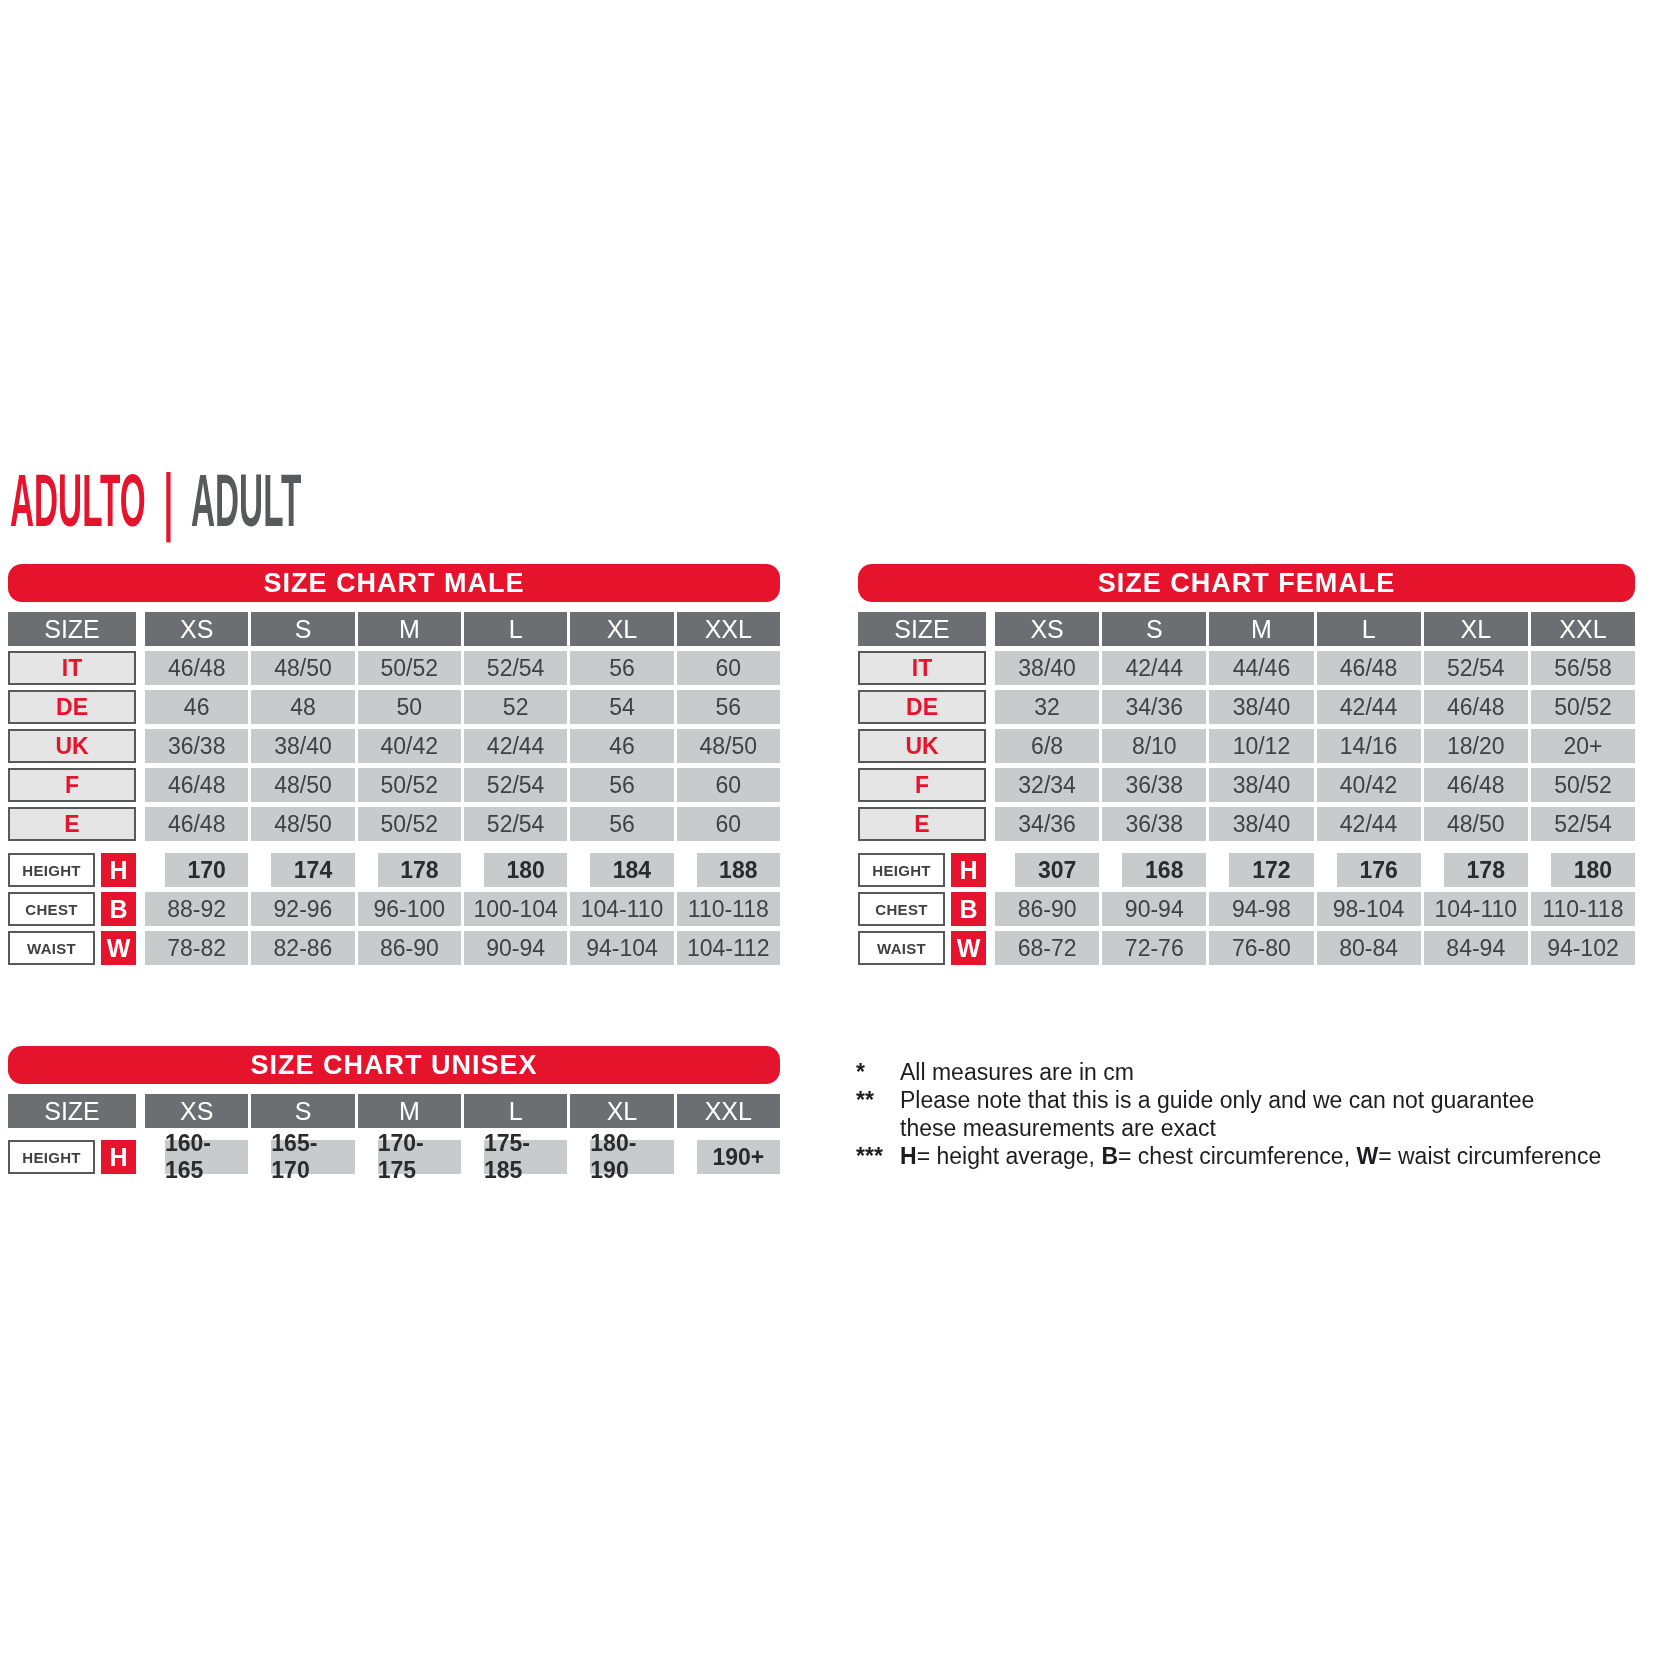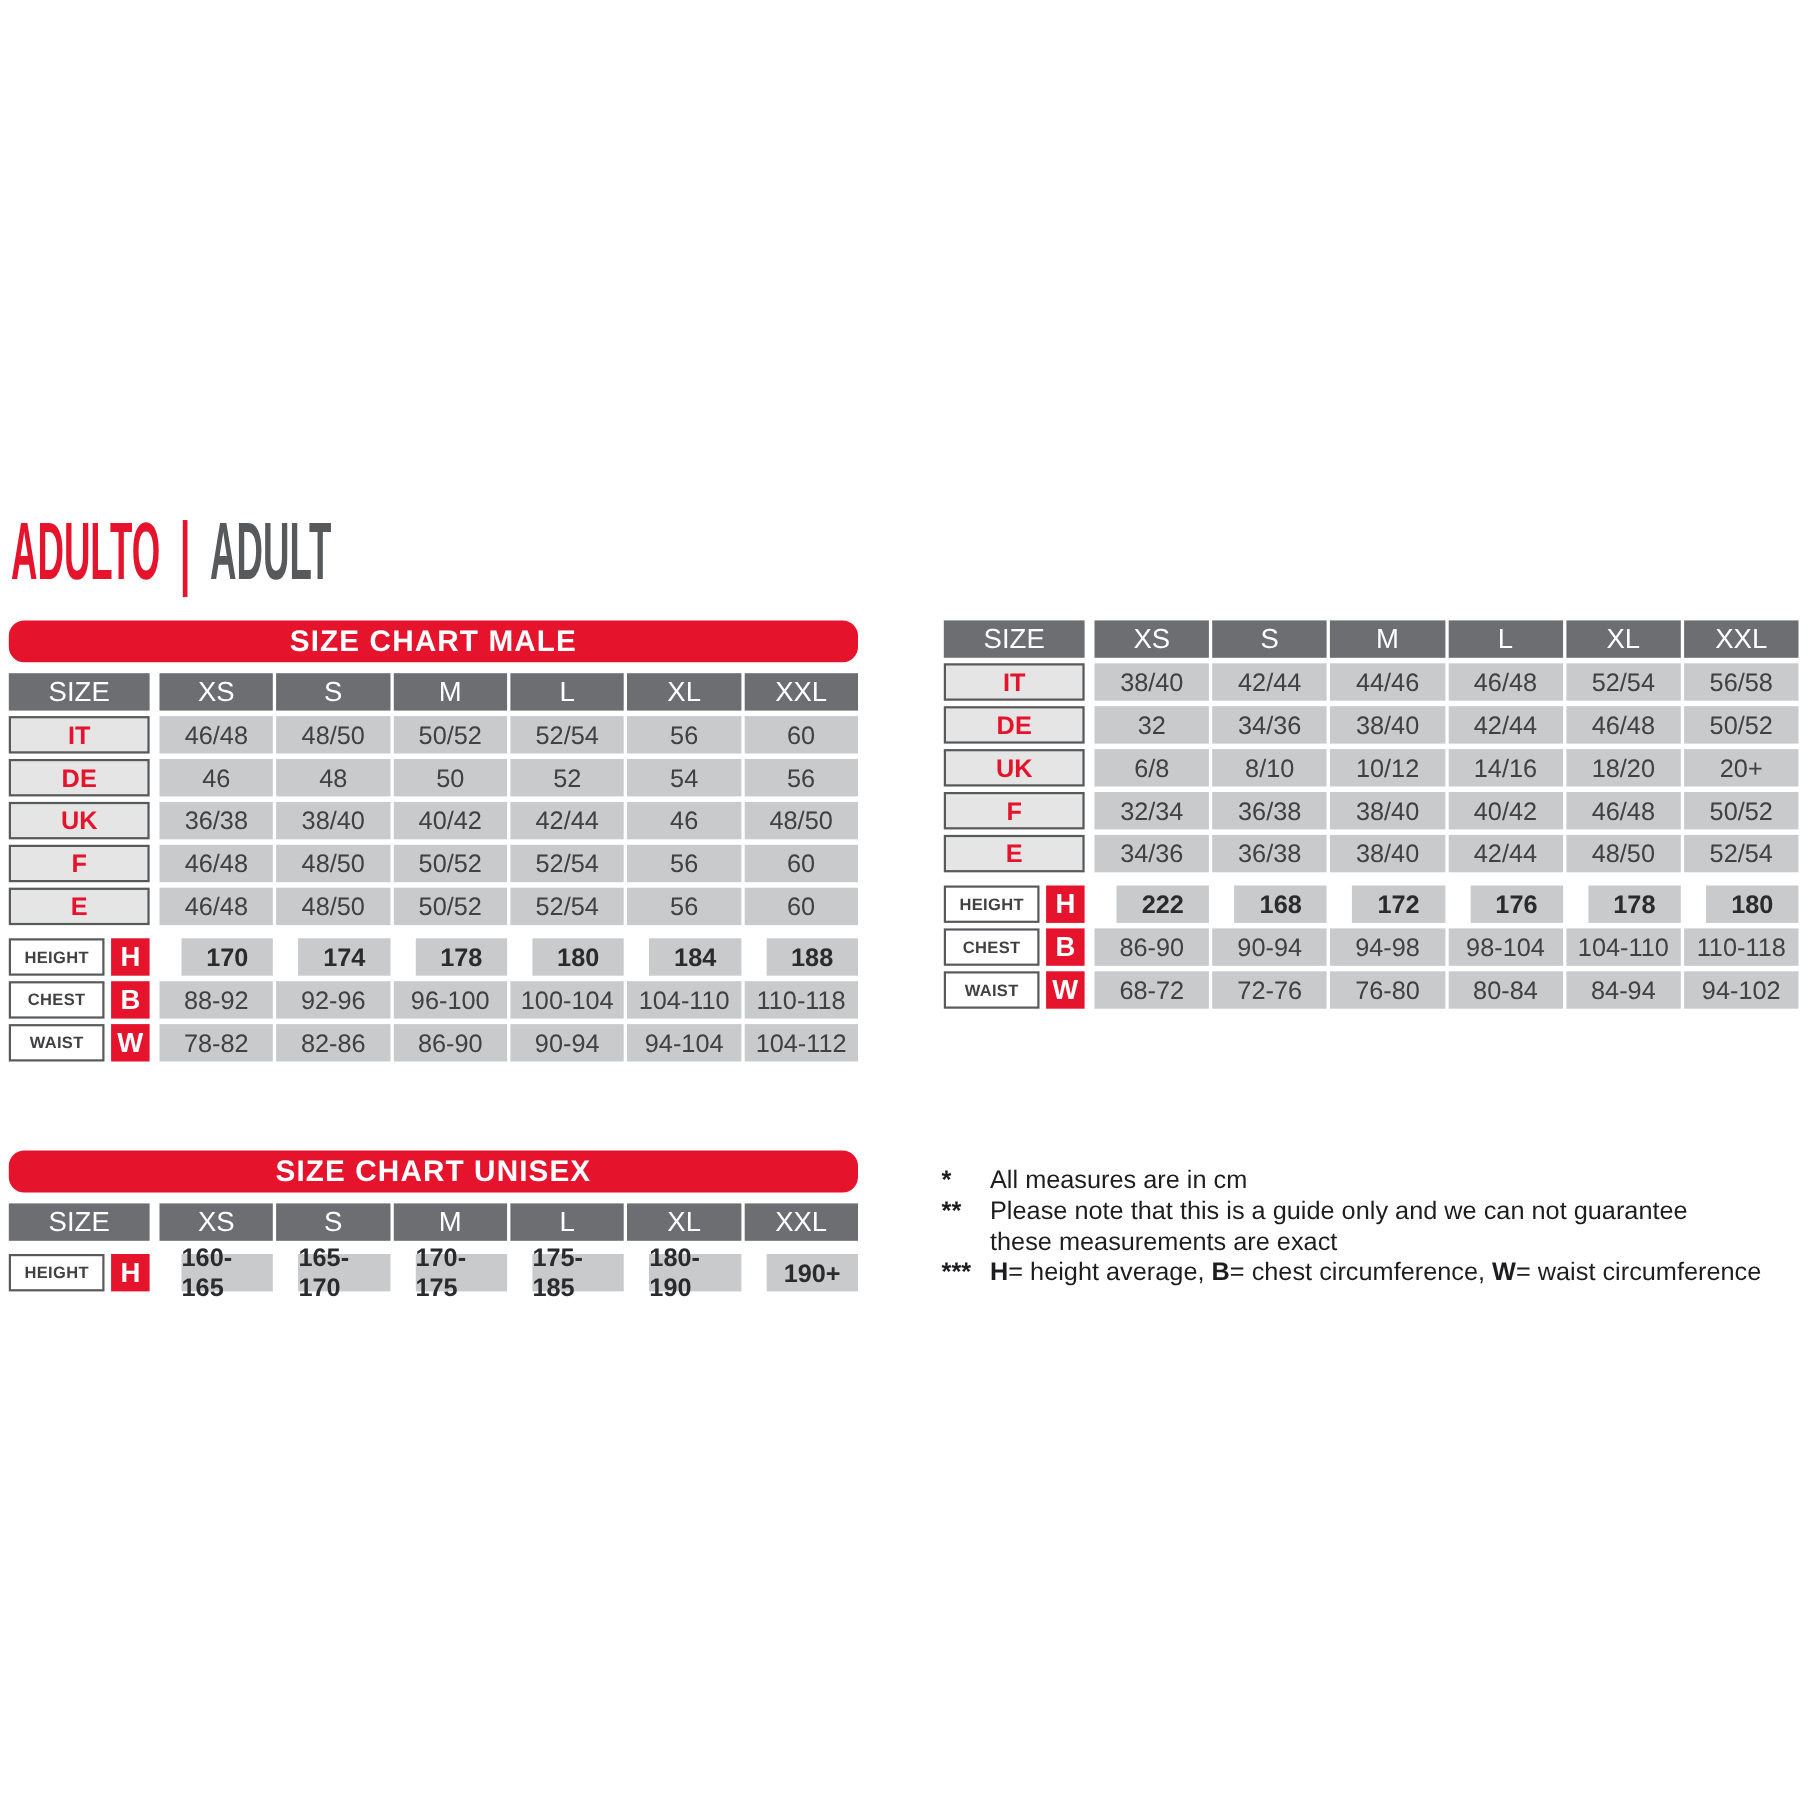--- a/index.html
+++ b/index.html
@@ -169,20 +169,21 @@
         <div class="cell first">78-82</div>
         <div class="cell">82-86</div>
         <div class="cell">86-90</div>
         <div class="cell">90-94</div>
         <div class="cell">94-104</div>
         <div class="cell">104-112</div>
       </div>
     </div>
 
   <div id="table-female" class="size-table female-pos">
+      <div class="bar">SIZE CHART FEMALE</div>
       <div class="trow header">
         <div class="lbl">SIZE</div>
         <div class="cell first">XS</div>
         <div class="cell">S</div>
         <div class="cell">M</div>
         <div class="cell">L</div>
         <div class="cell">XL</div>
         <div class="cell">XXL</div>
       </div>
       <div class="trow sizerow">
@@ -228,21 +229,21 @@
         <div class="cell">38/40</div>
         <div class="cell">42/44</div>
         <div class="cell">48/50</div>
         <div class="cell">52/54</div>
       </div>
       <div class="trow measurerow gap-top">
         <div class="mlbl">
           <div class="mlbl-box">HEIGHT</div>
           <div class="mletter">H</div>
         </div>
-        <div class="cell first bold">222</div>
+        <div class="cell first bold">307</div>
         <div class="cell bold">168</div>
         <div class="cell bold">172</div>
         <div class="cell bold">176</div>
         <div class="cell bold">178</div>
         <div class="cell bold">180</div>
       </div>
       <div class="trow measurerow">
         <div class="mlbl">
           <div class="mlbl-box">CHEST</div>
           <div class="mletter">B</div>

